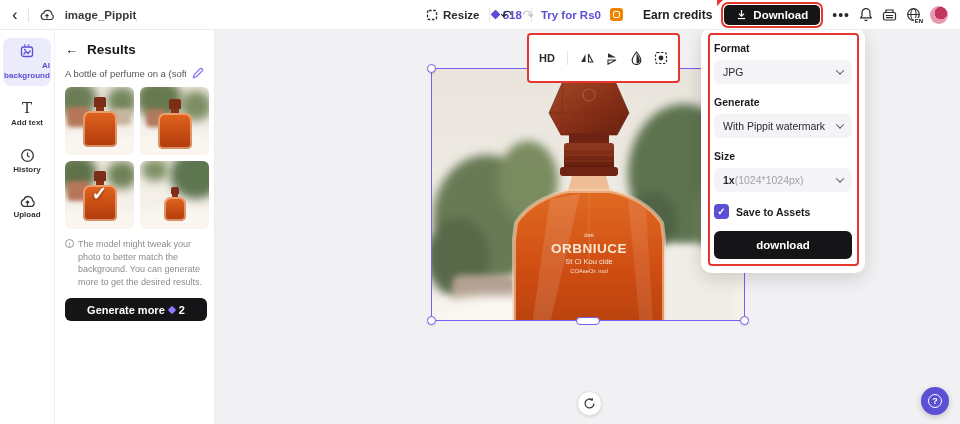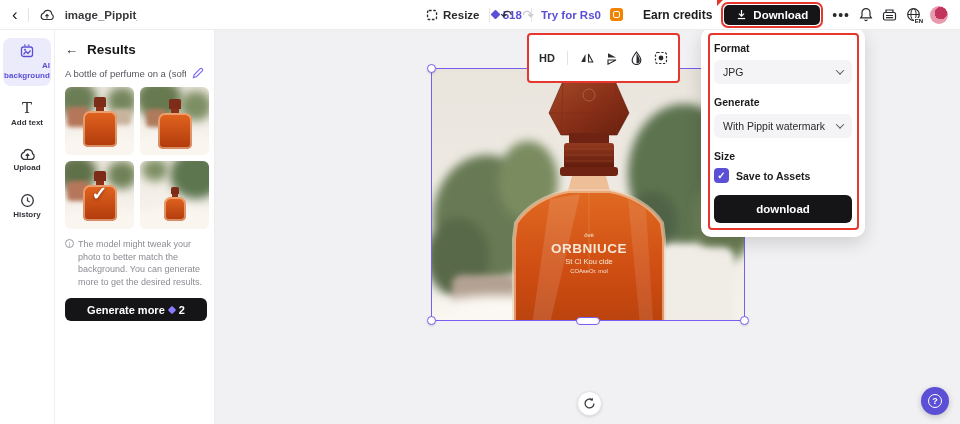--- a/index.html
+++ b/index.html
@@ -214,32 +214,32 @@
           <circle cx="6" cy="6.8" r="1" fill="#5b4fd6"></circle>
           <path d="M5 2.2 h2 M8.8 2.2 h2" stroke="#5b4fd6" stroke-width="1.3" stroke-dasharray="1.6 1.2"></path>
         </svg>
       <span class="lbl">AI background</span>
     </div>
     <div class="side-item">
       <span class="tee">T</span>
       <span class="lbl">Add text</span>
     </div>
     <div class="side-item">
+      <svg width="15" height="15" viewBox="0 0 15 15">
+          <circle cx="7.5" cy="7.5" r="5.8" fill="none" stroke="#33333a" stroke-width="1.3"></circle>
+          <path d="M7.5 4.4 V7.7 L9.7 9" fill="none" stroke="#33333a" stroke-width="1.2"></path>
+        </svg>
+      <span class="lbl">History</span>
+    </div>
+    <div class="side-item">
       <svg width="17" height="13" viewBox="0 0 16 12">
           <path d="M4.5 10.5 A3.4 3.4 0 0 1 4.7 4 A4.2 4.2 0 0 1 12.8 5.2 A2.9 2.9 0 0 1 12.3 10.5 Z" fill="none" stroke="#33333a" stroke-width="1.2"></path>
           <path d="M8 10 V5.8 M6.4 7.2 L8 5.6 L9.6 7.2" stroke="#33333a" stroke-width="1.1" fill="none"></path>
         </svg>
       <span class="lbl">Upload</span>
-    </div>
-    <div class="side-item">
-      <svg width="15" height="15" viewBox="0 0 15 15">
-          <circle cx="7.5" cy="7.5" r="5.8" fill="none" stroke="#33333a" stroke-width="1.3"></circle>
-          <path d="M7.5 4.4 V7.7 L9.7 9" fill="none" stroke="#33333a" stroke-width="1.2"></path>
-        </svg>
-      <span class="lbl">History</span>
     </div>
   </div>
 
   <div class="results">
     <div class="res-head">
       <span class="res-back">←</span>
       <span class="res-title">Results</span>
     </div>
     <div class="prompt-row">
       <span class="prompt-txt">A bottle of perfume on a (soft, ...</span>
@@ -430,20 +430,24 @@
     <div class="select">
       <span>JPG</span>
       <span class="caret"></span>
     </div>
     <div class="fld-lbl">Generate</div>
     <div class="select">
       <span>With Pippit watermark</span>
       <span class="caret"></span>
     </div>
     <div class="fld-lbl">Size</div>
+    <div class="select">
+      <span><span class="sel-val-b">1x</span><span class="sel-dim">(1024*1024px)</span></span>
+      <span class="caret"></span>
+    </div>
     <div class="chk-row">
       <span class="chk">✓</span>
       <span class="chk-lbl">Save to Assets</span>
     </div>
     <button class="dpanel-btn">download</button>
     <div class="dpanel-red"></div>
   </div>
 
   <div class="help-btn">
     <span class="help-q">?</span>

